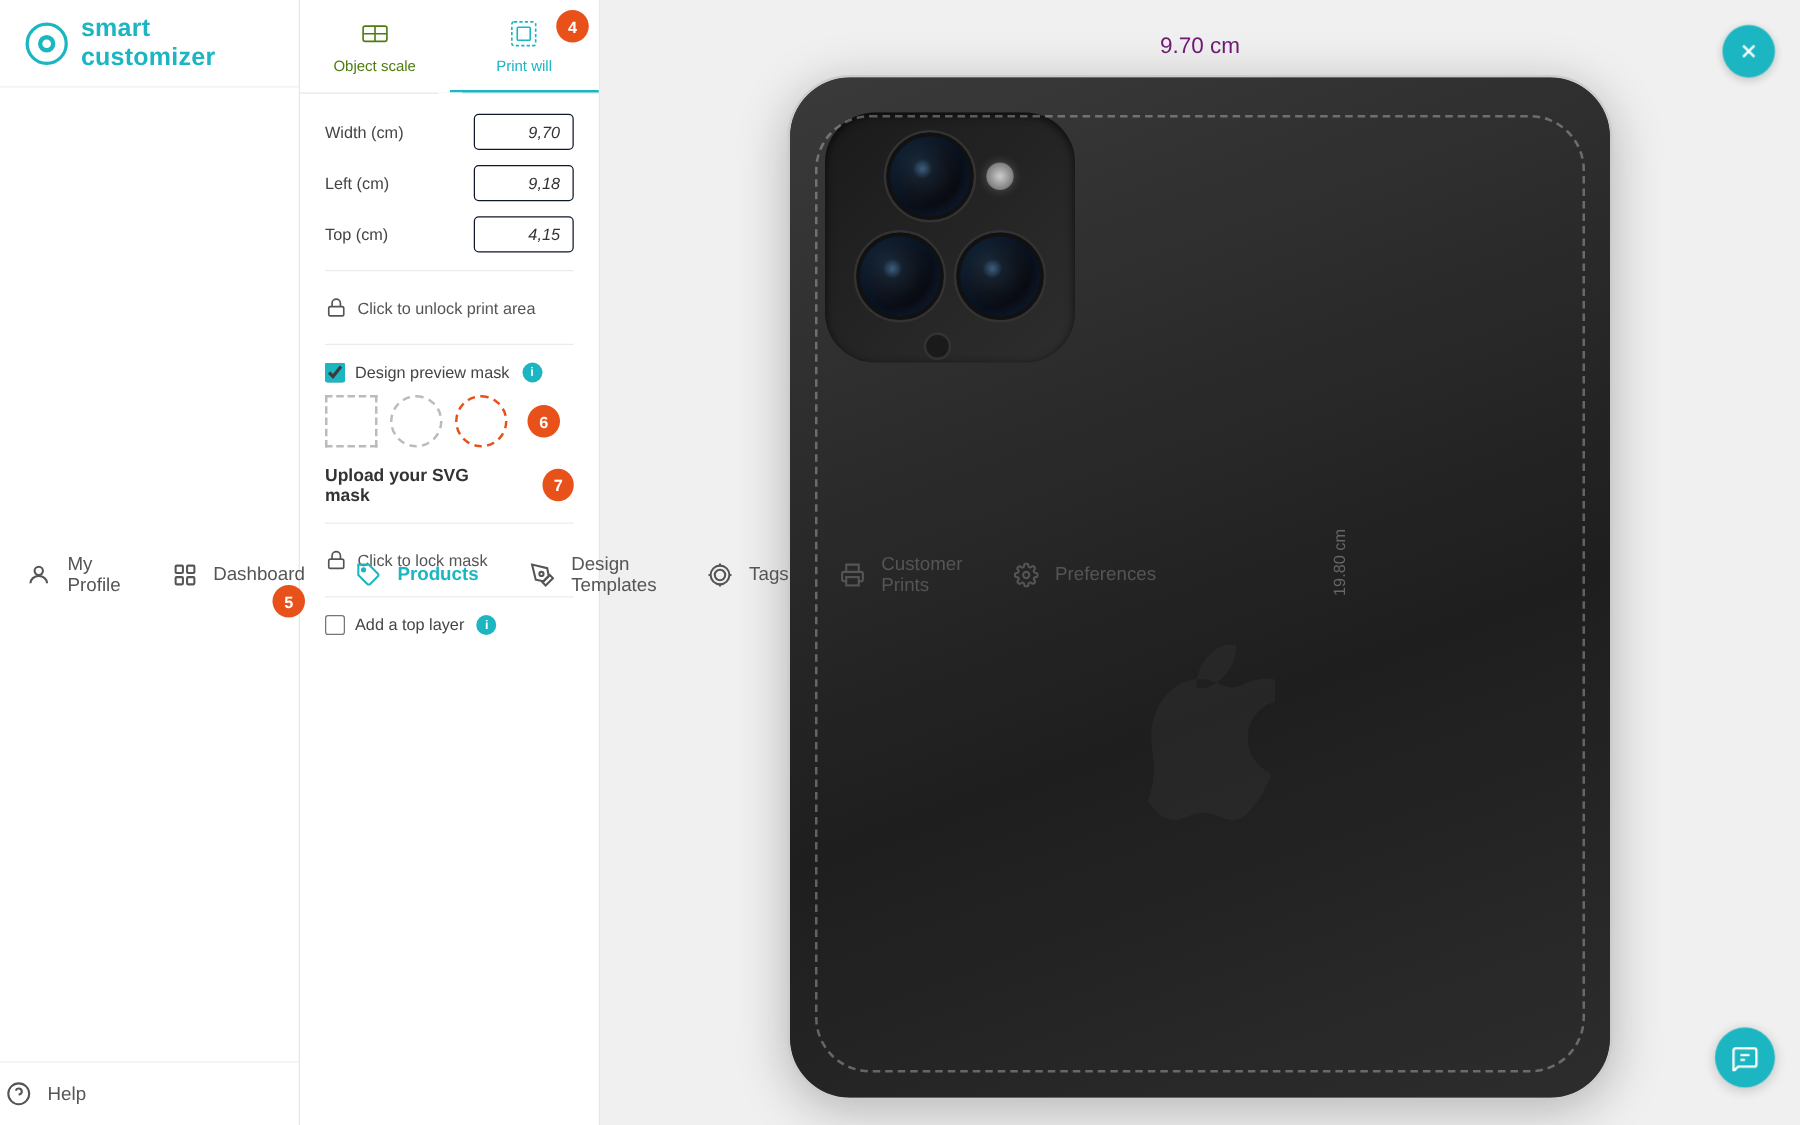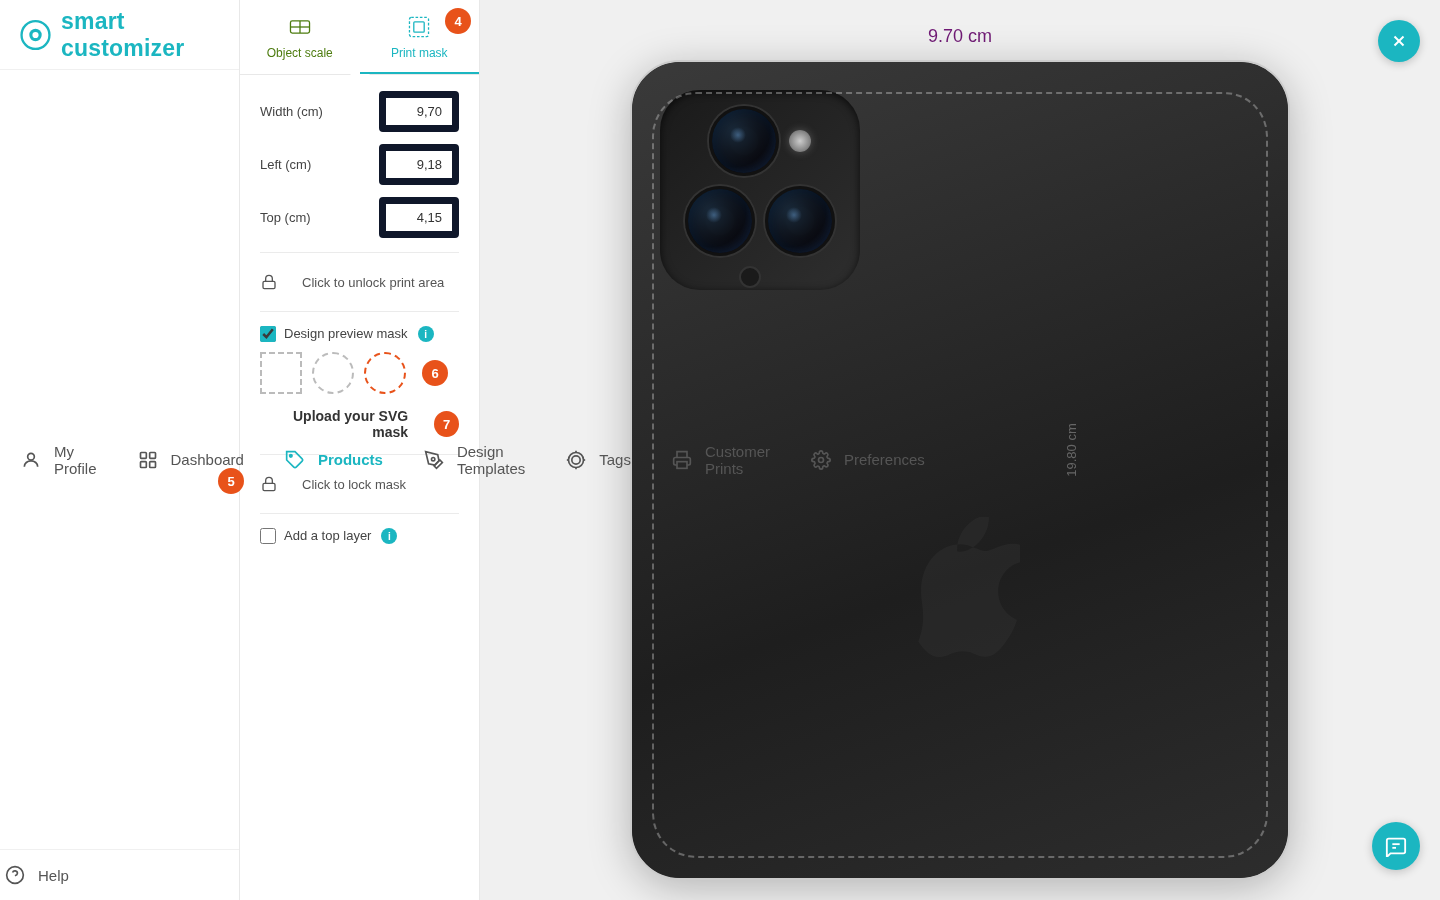--- a/index.html
+++ b/index.html
@@ -23,21 +23,21 @@
       gap: 10px;
       border-bottom: 1px solid #f0f0f0;
       height: 70px;
     }
     .logo-icon {
       width: 38px;
       height: 38px;
     }
     .logo-text {
       color: #1bb6c1;
-      font-size: 23px;
+      font-size: 20px;
       font-weight: 600;
       letter-spacing: 0.2px;
     }
     .sidebar-nav {
       display: flex;
       flex-direction: row;
       padding: 10px 0;
       flex: 1;
     }
     .nav-item {
@@ -137,32 +137,33 @@
       margin-bottom: 12px;
       justify-content: space-between;
     }
     .field-label {
       font-size: 13px;
       color: #444;
       flex: 1;
     }
     .field-input {
       width: 80px;
-      border: 7px solid #0f172a;
+      border: 1px solid #0f172a;
       border-radius: 4px;
       padding: 6px 10px;
       font-size: 13px;
       color: #333;
       text-align: right;
+      font-style: italic;
     }
     .divider { height: 1px; background: #ebebeb; margin: 14px 0; }
     .lock-row {
       display: flex;
       align-items: center;
-      gap: 24px;
+      gap: 8px;
       cursor: pointer;
       color: #555;
       font-size: 13px;
       padding: 6px 0;
     }
     .lock-icon {
       width: 18px;
       height: 18px;
       display: flex;
       align-items: center;
@@ -228,21 +229,20 @@
     .mask-shape.circle { border-radius: 50%; }
     .mask-shape.rounded { border-radius: 50%; border-style: dashed; }
     .upload-svg-row {
       display: flex;
       align-items: center;
       gap: 20px;
       font-size: 14px;
       font-weight: 600;
       color: #333;
       margin-bottom: 14px;
-      text-align: right;
     }
     .bottom-triangle {
       position: absolute;
       bottom: -10px;
       left: 50%;
       transform: translateX(-50%);
       width: 0;
       height: 0;
       border-left: 10px solid transparent;
       border-right: 10px solid transparent;
@@ -541,21 +541,21 @@
         <line x1="15" y1="8" x2="15" y2="22"></line>
       </svg>
       <span>Object scale</span>
     </div>
 
     <div class="panel-tab active" style="position:relative;">
       <svg class="tab-icon" viewBox="0 0 30 30" fill="none" stroke="#1bb6c1" stroke-width="1.5" stroke-dasharray="3 2">
         <rect x="4" y="4" width="22" height="22" rx="2"></rect>
         <rect x="9" y="9" width="12" height="12" rx="1" stroke-dasharray="0" stroke="#1bb6c1" stroke-width="1.5" fill="none"></rect>
       </svg>
-      <span style="color:#1bb6c1;">Print mask</span>
+      <span style="color:#1bb6c1;">Print will</span>
       <div class="badge">4</div>
     </div>
     <div class="bottom-triangle"></div>
   </div>
 
   <div class="panel-content">
 
     <div class="field-row">
       <label class="field-label">Width (cm)</label>
       <input class="field-input" type="text" value="9,70" style="">

